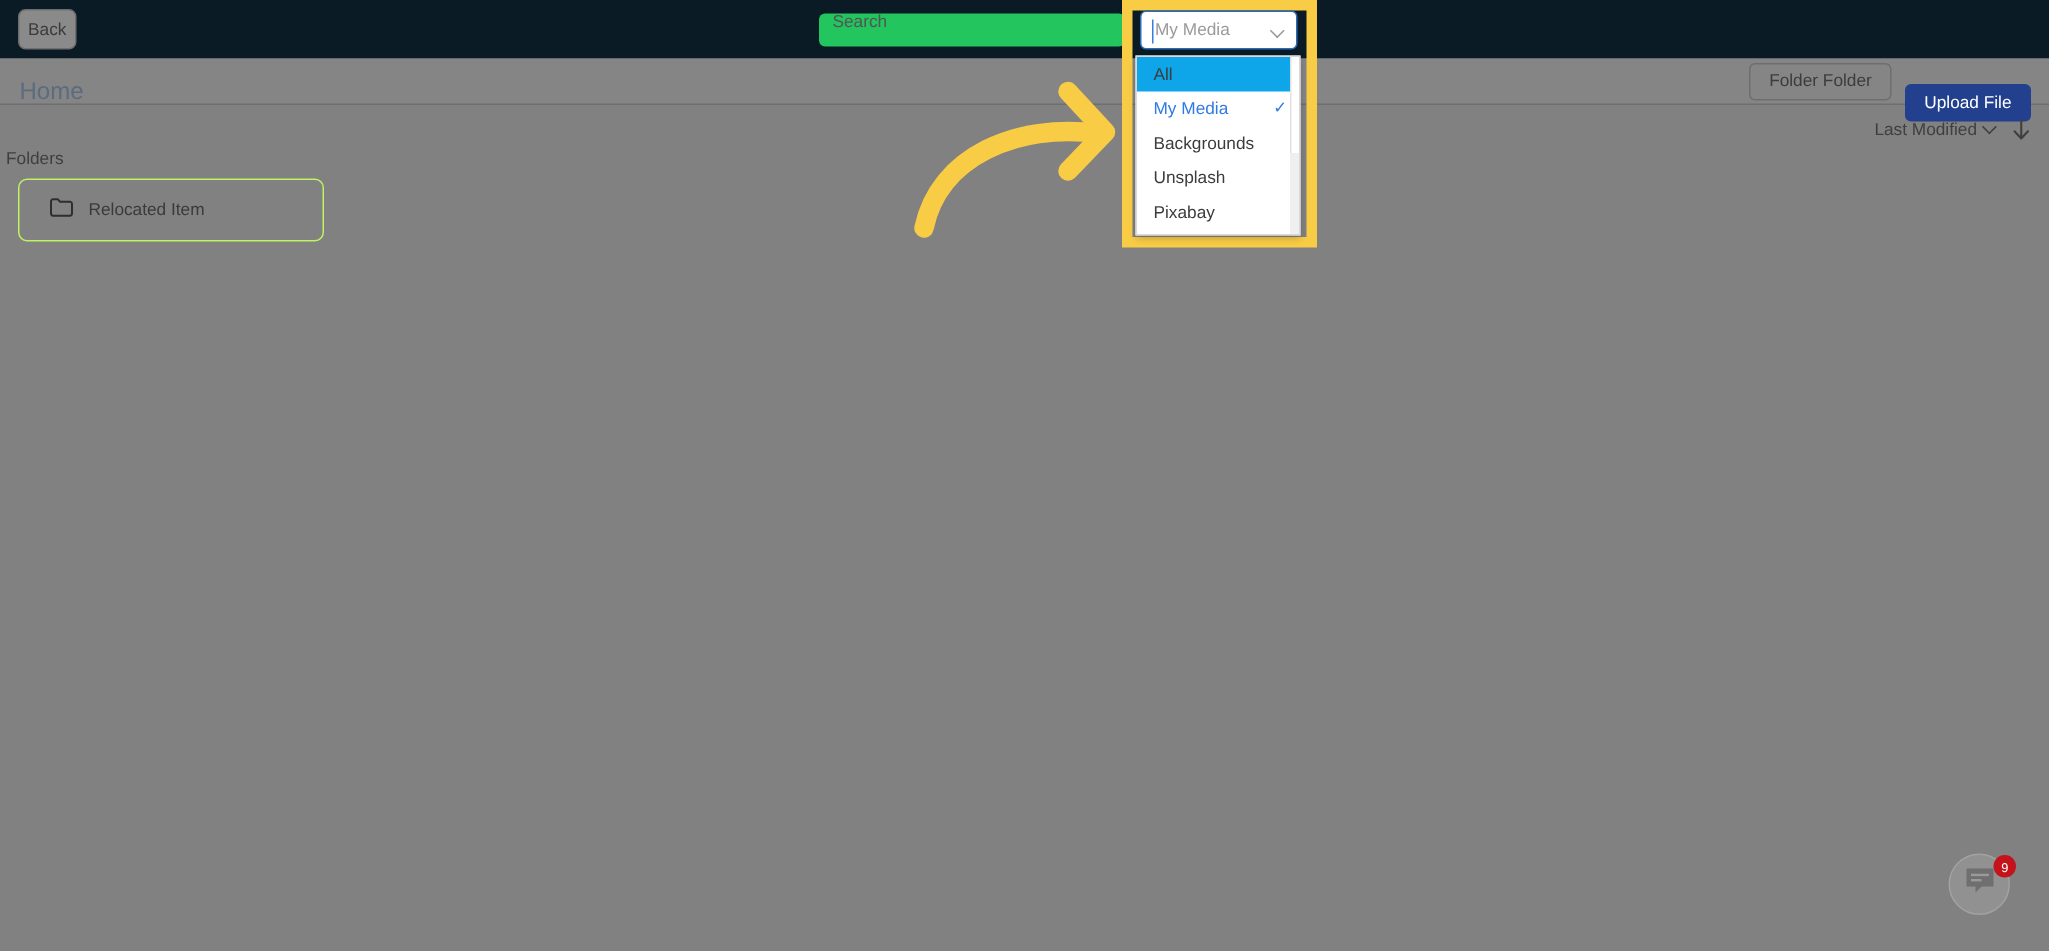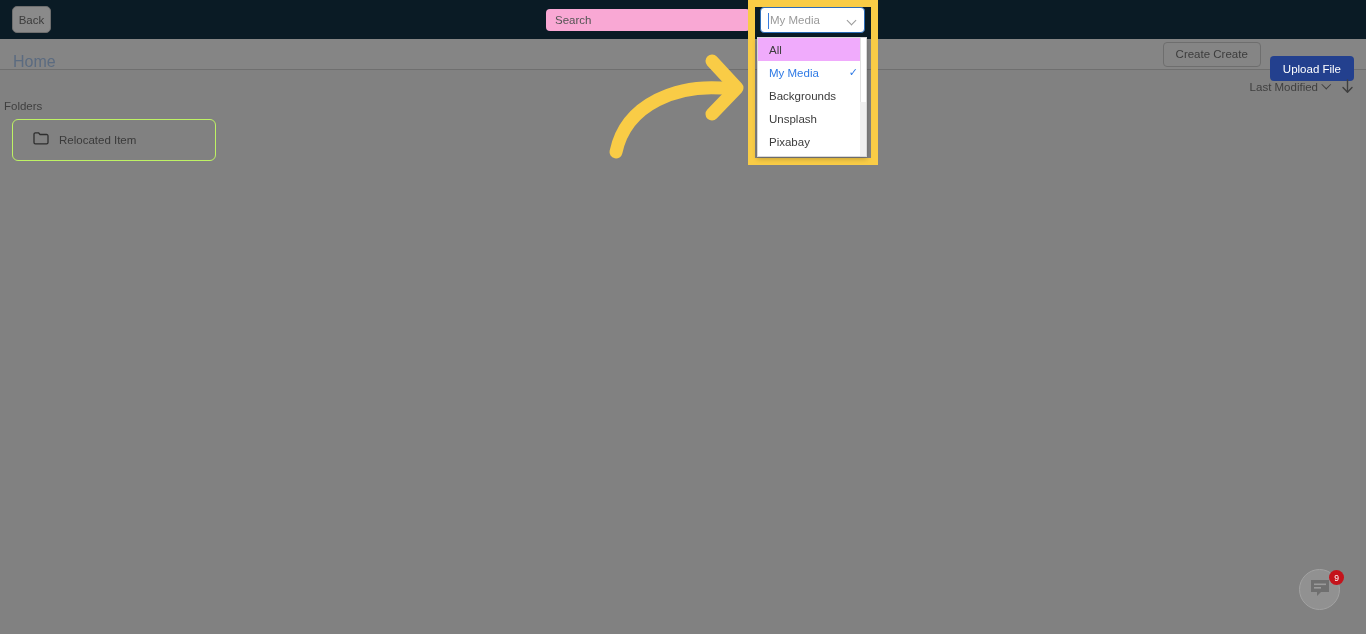--- a/index.html
+++ b/index.html
@@ -25,23 +25,23 @@
     border: 1px solid #6e6e6e;
     border-radius: 5px;
     color: #3b3b3b;
     font-size: 11.5px;
     display: flex; align-items: center; justify-content: center;
     cursor: pointer;
   }
   .search-box {
     position: absolute; left: 546px; top: 9px;
     width: 204px; height: 22px;
-    background: #f9a8d4;
+    background: #22c55e;
     border-radius: 4px;
-    display: flex; align-items: center;
+    display: flex; 
     padding-left: 9px;
     cursor: text;
   }
   .search-box .ph { font-size: 11.5px; color: #545454; }
 
   
   .hl-box {
     position: absolute; left: 748px; top: 0px;
     width: 130px; height: 165px;
     border: 7px solid #f9cc46;
@@ -94,21 +94,21 @@
   }
   .dd-item {
     height: 23px;
     display: flex; align-items: center;
     padding: 0 8px 0 11px;
     font-size: 11.5px;
     color: #3c3c3c;
     cursor: pointer;
     position: relative;
   }
-  .dd-item.hover { background: #f0abfc; }
+  .dd-item.hover { background: #0ea5e9; }
   .dd-item.sel { color: #2f7ae5; }
   .dd-item .check {
     margin-left: auto;
     color: #2f7ae5;
     font-size: 11px;
     line-height: 1;
   }
   .dd-scrollbar {
     position: absolute; right: 0; top: 0;
     width: 6px; height: 120px;
@@ -222,21 +222,21 @@
     <div class="back-btn">Back</div>
   </div>
 
   <div class="search-box">
     <span class="ph">Search</span>
   </div>
 
   <div class="crumb-bar">
     <div class="crumb">Home</div>
     <div class="crumb-actions">
-      <div class="btn-outline">Create Create</div>
+      <div class="btn-outline">Folder Folder</div>
       <div class="btn-primary">Upload File</div>
     </div>
   </div>
 
   <div class="sort-row">
     <div class="sort-label">
       <span>Last Modified</span>
       <span class="chev-dk"></span>
     </div>
     <div class="dir-arrow">

